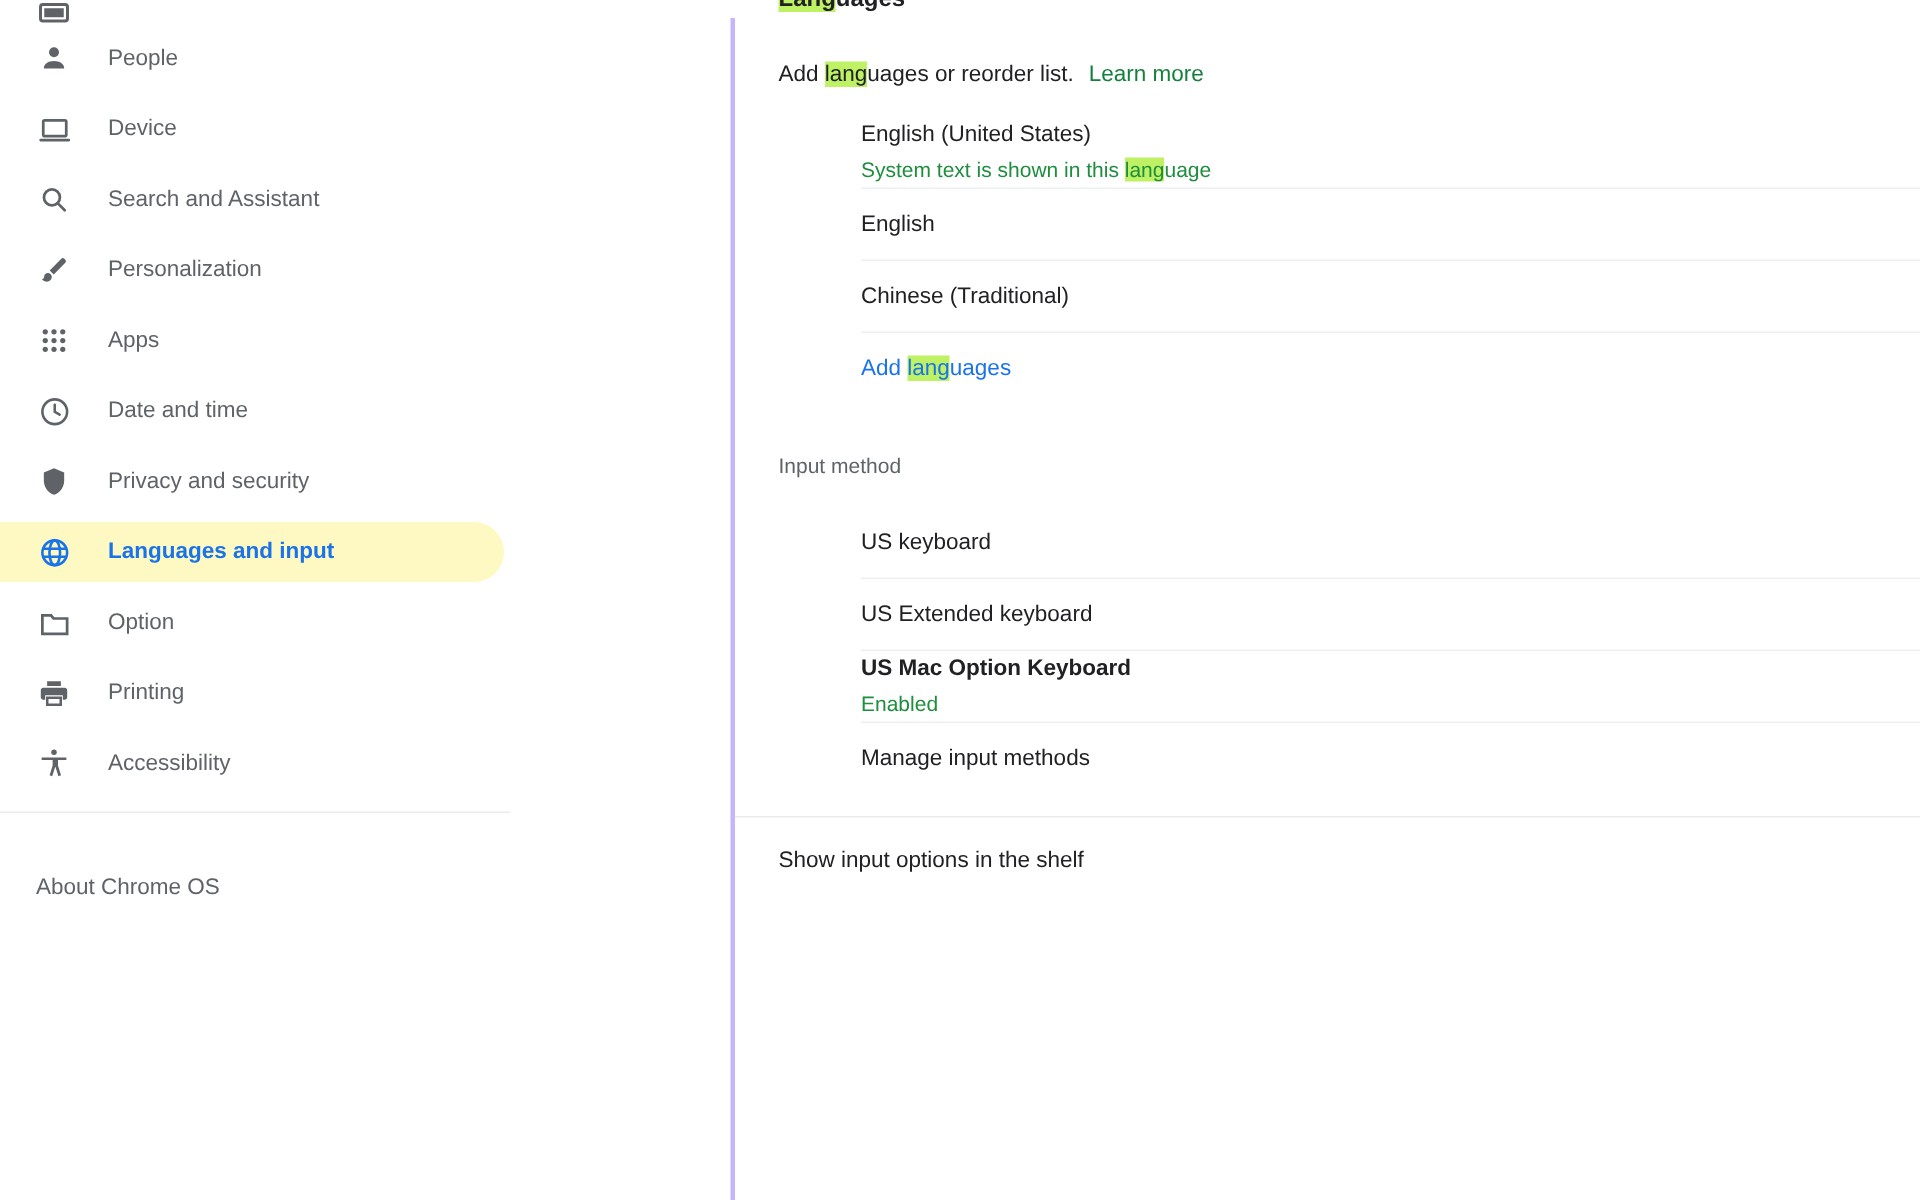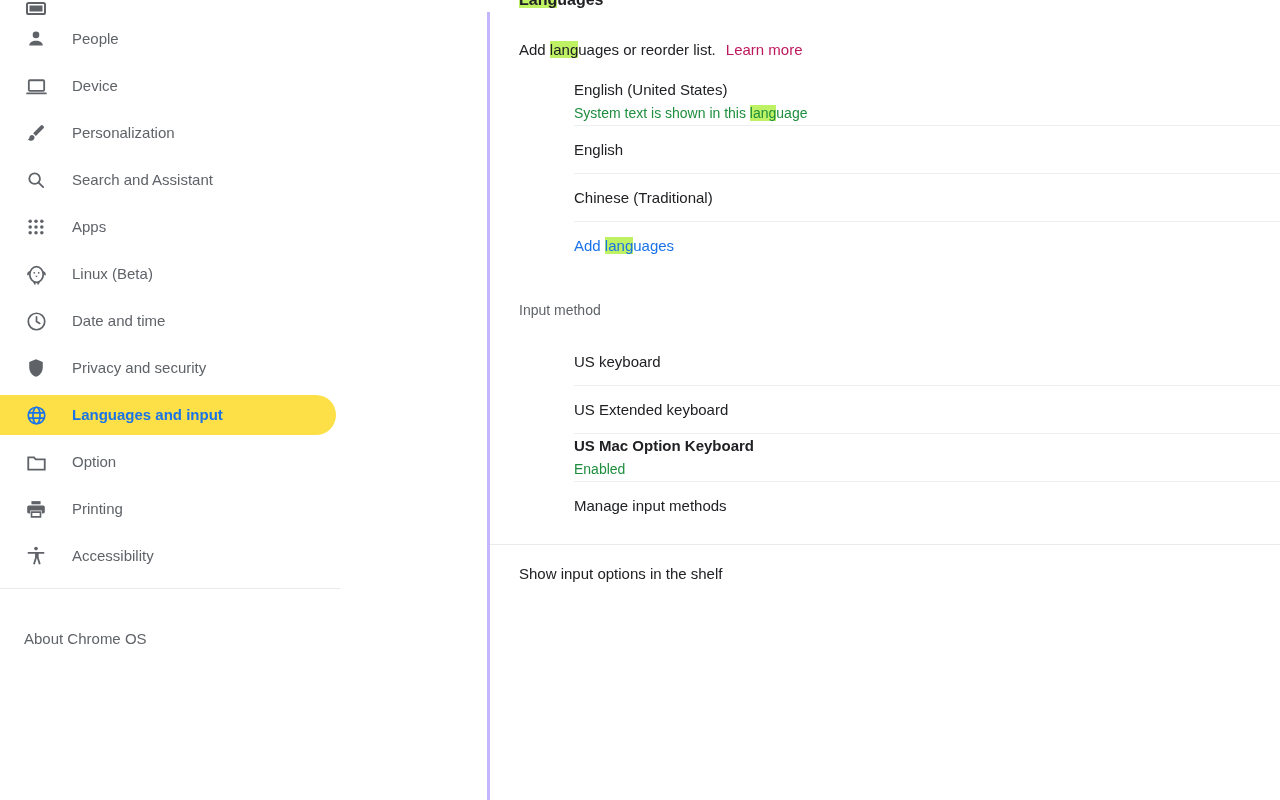--- a/index.html
+++ b/index.html
@@ -42,21 +42,21 @@
     color: #5f6368;
   }
   .nav-item .ico svg { display: block; }
   .nav-item .label {
     margin-left: 24px;
     font-size: 15px;
     line-height: 20px;
     color: #5f6368;
     white-space: nowrap;
   }
-  .nav-item.selected { background: #fde047; }
+  .nav-item.selected { background: #fef9c3; }
   .nav-item.selected .ico, .nav-item.selected .label { color: #1a73e8; font-weight: bold; }
 
   
   .top-clip {
     position: absolute;
     top: -14px; left: 24px;
     width: 24px; height: 24px;
     color: #5f6368;
   }
 
@@ -116,21 +116,21 @@
   }
 
   .subhead-row {
     padding: 0 0 0 29px;
     margin-top: 30px;
     font-size: 15px;
     color: #202124;
     line-height: 20px;
   }
   .subhead-row .lm {
-    color: #be185d;
+    color: #15803d;
     margin-left: 10px;
     cursor: pointer;
   }
 
   .list-group { margin-top: 18px; padding-left: 29px; }
 
   .row {
     margin-left: 55px;
     min-height: 48px;
     display: flex;
@@ -213,65 +213,52 @@
           <span class="ico">
             <svg width="23" height="23" viewBox="0 0 24 24" fill="none" stroke="currentColor" stroke-width="1.9">
               <rect x="4" y="5.5" width="16" height="11" rx="1"></rect>
               <path d="M2.2 19.2h19.6" stroke-linecap="round"></path>
             </svg>
           </span>
           <span class="label">Device</span>
         </div>
         <div class="nav-item">
           <span class="ico">
-            <svg width="22" height="22" viewBox="0 0 24 24" fill="currentColor">
-              <path d="M19.6 3.9a1.6 1.6 0 0 0-2.3 0L8.9 12.3l2.9 2.9 8.4-8.4a1.6 1.6 0 0 0 0-2.3z"></path>
-              <path d="M7.6 14.1c-1.5 0-2.8 1.2-2.8 2.8 0 1.1-.9 1.7-1.6 1.9.9 1.1 2.3 1.7 3.6 1.7 2 0 3.6-1.6 3.6-3.6 0-1.5-1.3-2.8-2.8-2.8z"></path>
-            </svg>
-          </span>
-          <span class="label">Personalization</span>
-        </div>
-        <div class="nav-item">
-          <span class="ico">
             <svg width="22" height="22" viewBox="0 0 24 24" fill="none" stroke="currentColor" stroke-width="2">
               <circle cx="10.5" cy="10.5" r="5.8"></circle>
               <path d="M14.8 14.8l5 5" stroke-linecap="round"></path>
             </svg>
           </span>
           <span class="label">Search and Assistant</span>
+        </div>
+        <div class="nav-item">
+          <span class="ico">
+            <svg width="22" height="22" viewBox="0 0 24 24" fill="currentColor">
+              <path d="M19.6 3.9a1.6 1.6 0 0 0-2.3 0L8.9 12.3l2.9 2.9 8.4-8.4a1.6 1.6 0 0 0 0-2.3z"></path>
+              <path d="M7.6 14.1c-1.5 0-2.8 1.2-2.8 2.8 0 1.1-.9 1.7-1.6 1.9.9 1.1 2.3 1.7 3.6 1.7 2 0 3.6-1.6 3.6-3.6 0-1.5-1.3-2.8-2.8-2.8z"></path>
+            </svg>
+          </span>
+          <span class="label">Personalization</span>
         </div>
         <div class="nav-item">
           <span class="ico">
             <svg width="20" height="20" viewBox="0 0 24 24" fill="currentColor">
               <circle cx="5" cy="5" r="2.1"></circle>
               <circle cx="12" cy="5" r="2.1"></circle>
               <circle cx="19" cy="5" r="2.1"></circle>
               <circle cx="5" cy="12" r="2.1"></circle>
               <circle cx="12" cy="12" r="2.1"></circle>
               <circle cx="19" cy="12" r="2.1"></circle>
               <circle cx="5" cy="19" r="2.1"></circle>
               <circle cx="12" cy="19" r="2.1"></circle>
               <circle cx="19" cy="19" r="2.1"></circle>
             </svg>
           </span>
           <span class="label">Apps</span>
         </div>
-        <div class="nav-item">
-          <span class="ico">
-            <svg width="23" height="23" viewBox="0 0 24 24" fill="none" stroke="currentColor" stroke-width="1.8">
-              <ellipse cx="12" cy="12" rx="7" ry="8.2"></ellipse>
-              <path d="M5.4 9.3c-1.4.4-2.3 1.5-2.3 2.7M18.6 9.3c1.4.4 2.3 1.5 2.3 2.7" stroke-linecap="round"></path>
-              <circle cx="9.7" cy="10.3" r=".95" fill="currentColor" stroke="none"></circle>
-              <circle cx="14.3" cy="10.3" r=".95" fill="currentColor" stroke="none"></circle>
-              <path d="M10.6 13.2h2.8L12 14.9z" fill="currentColor" stroke="none"></path>
-              <path d="M9.6 20.2l.8 1.5M14.4 20.2l-.8 1.5" stroke-linecap="round"></path>
-            </svg>
-          </span>
-          <span class="label">Linux (Beta)</span>
-        </div>
       </div>
 
 
     <div class="nav-list" id="nav-advanced">
         <div class="nav-item">
           <span class="ico">
             <svg width="23" height="23" viewBox="0 0 24 24" fill="none" stroke="currentColor" stroke-width="1.8">
               <circle cx="12" cy="12" r="8.6"></circle>
               <path d="M12 7.2V12l3.4 2" stroke-linecap="round"></path>
             </svg>

